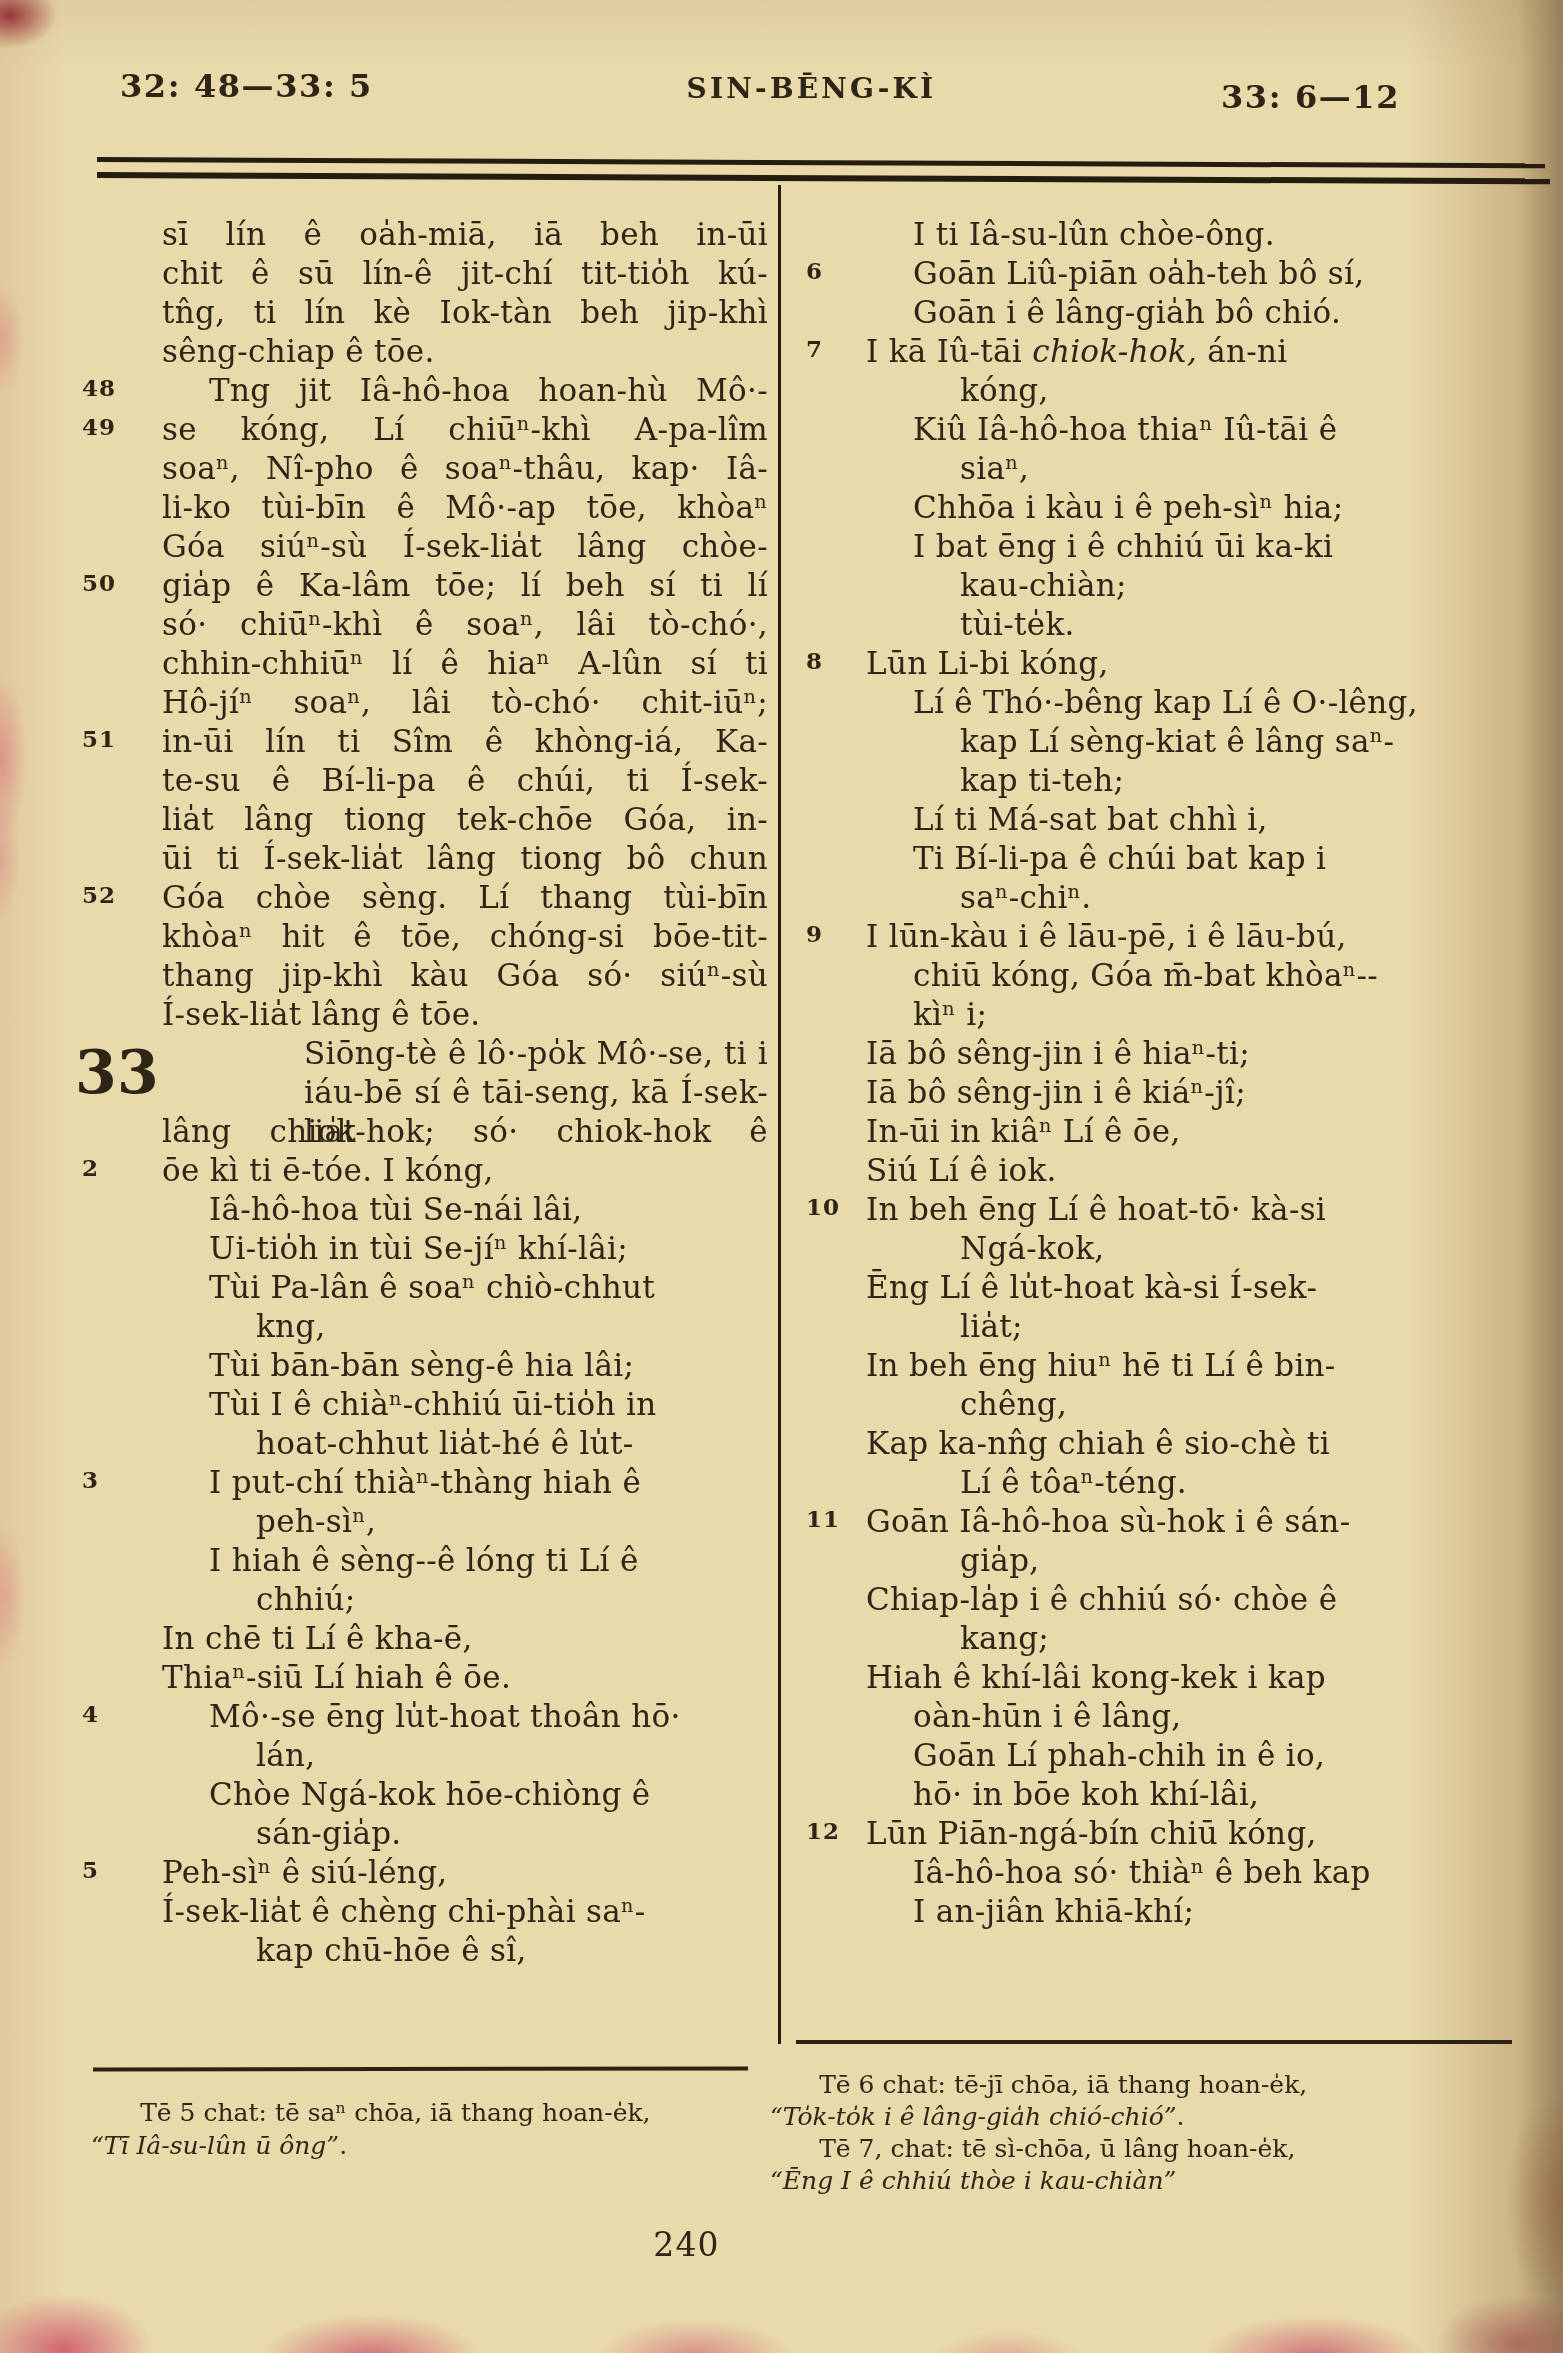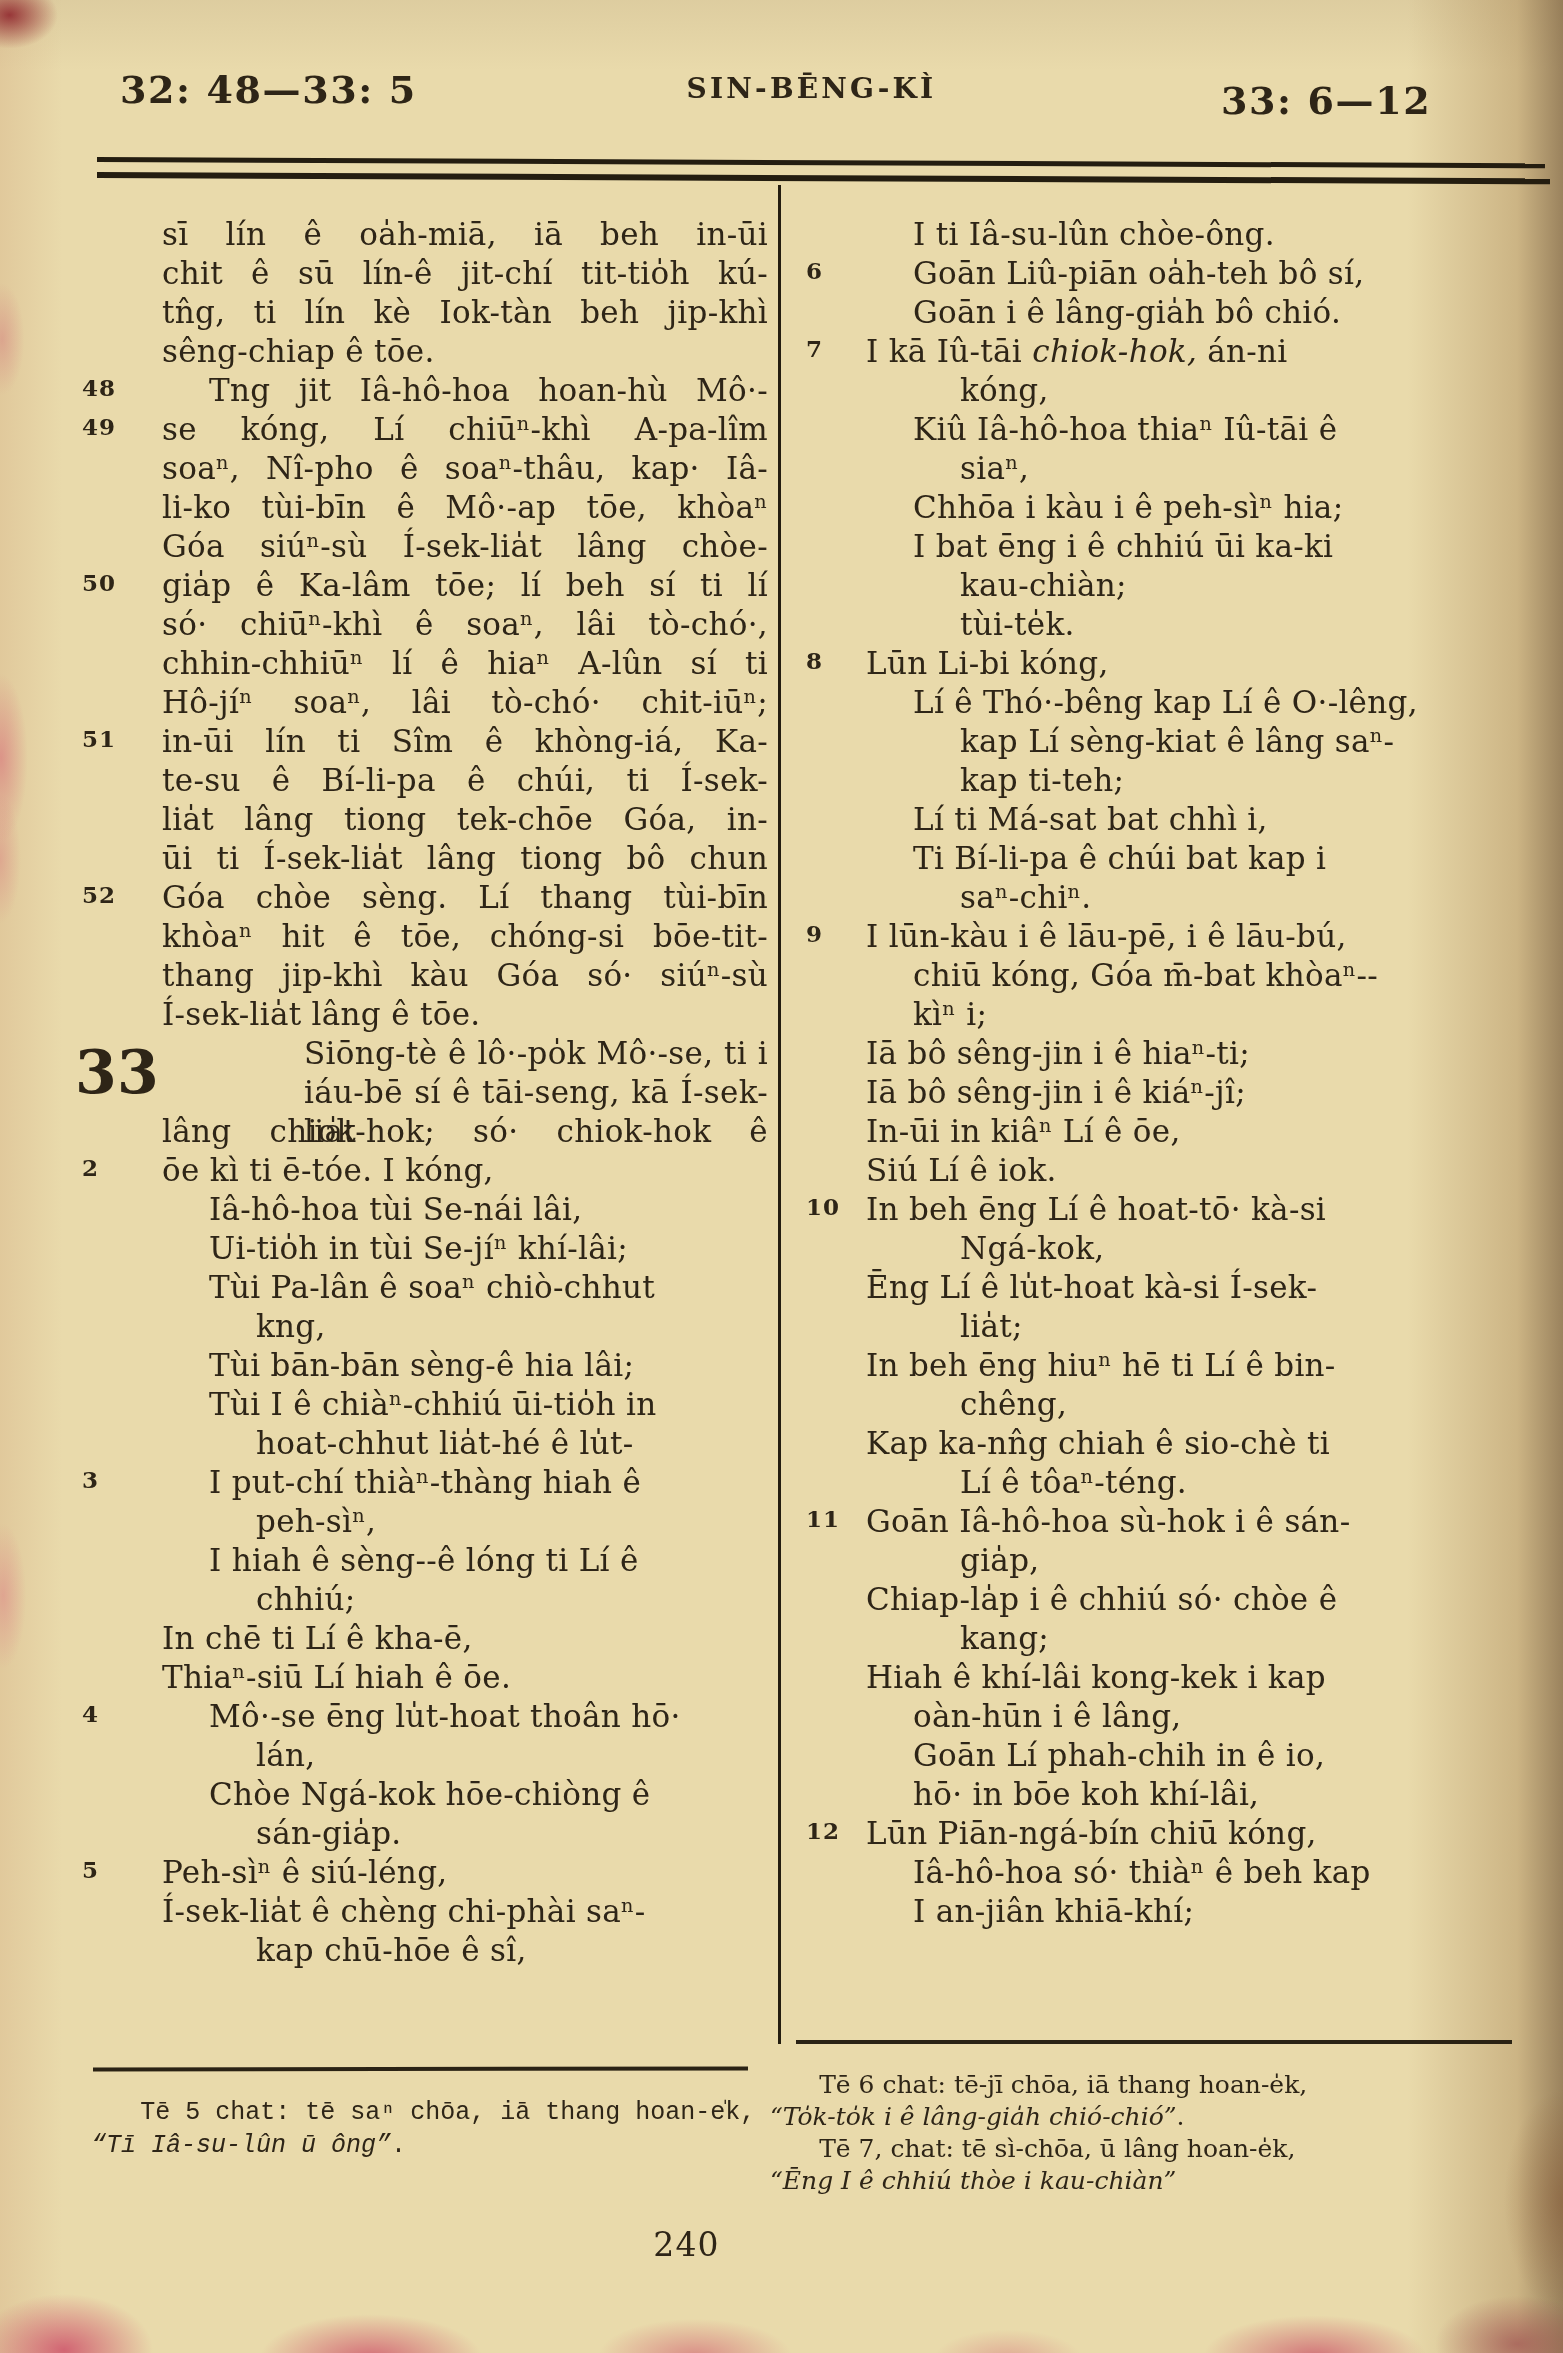--- a/index.html
+++ b/index.html
@@ -22,42 +22,42 @@
       radial-gradient(ellipse 138px 53px at 695px 2356px, rgba(205,80,105,0.55), rgba(205,80,105,0) 70%),
       radial-gradient(ellipse 106px 42px at 1008px 2359px, rgba(205,80,105,0.35), rgba(205,80,105,0) 70%),
       radial-gradient(ellipse 159px 58px at 1315px 2356px, rgba(200,75,100,0.7), rgba(200,75,100,0) 70%),
       radial-gradient(ellipse 117px 69px at 1517px 2344px, rgba(150,60,70,0.6), rgba(150,60,70,0) 70%),
       radial-gradient(ellipse 80px 149px at 1564px 2201px, rgba(130,85,50,0.5), rgba(130,85,50,0) 75%),
       linear-gradient(to right, rgba(0,0,0,0) 90%, rgba(150,110,60,0.35) 97%, rgba(100,70,40,0.6) 100%),
       linear-gradient(to left, rgba(0,0,0,0) 96%, rgba(200,150,110,0.25) 100%),
       linear-gradient(to bottom, rgba(120,90,60,0.10), rgba(120,90,60,0) 3%),
       #e9daab;
   }
-  .hdr{position:absolute;font-weight:700;font-size:38px;letter-spacing:1.6px;white-space:nowrap;}
+  .hdr{position:absolute;font-weight:700;font-size:32px;letter-spacing:1.6px;white-space:nowrap;}
   #hdr-left{left:120px;top:67px;}
   #hdr-title{left:610px;top:72px;width:403px;text-align:center;font-size:28px;letter-spacing:3.2px;}
   #hdr-right{left:1221px;top:78px;}
   .rule{position:absolute;background:#241d10;transform:rotate(0.25deg);transform-origin:left center;}
   #rule-top{left:97px;top:157px;width:1448px;height:4.8px;}
   #rule-bot{left:97px;top:172px;width:1453px;height:6.4px;}
   #col-rule{position:absolute;left:778px;top:185px;width:3.2px;height:1859px;background:#241d10;}
   .col{position:absolute;top:215px;font-size:31px;line-height:39px;letter-spacing:0.3px;}
   #col-left{left:162px;width:606px;}
   #col-right{left:866px;width:631px;}
   .line{position:relative;height:39px;white-space:nowrap;}
   .line.j{white-space:normal;text-align:justify;text-align-last:justify;}
   .line.p1{padding-left:47px;}
   .line.p2{padding-left:94px;}
   .line.chap{padding-left:142px;}
   .verse-num{position:absolute;left:-80px;top:5.3px;font-size:23px;line-height:23px;font-weight:700;letter-spacing:1.1px;}
   #col-right .verse-num{left:-60px;}
   .chapter-num{position:absolute;left:-87px;top:-2.1px;font-size:60px;line-height:80px;font-weight:700;}
   .it{font-style:italic;}
   .fn{position:absolute;font-size:25px;line-height:33px;}
-  #fn-left{left:91px;top:2096px;width:679px;font-family:Liberation Mono, monospace;}
+  #fn-left{left:91px;top:2096px;width:679px;}
   #fn-right{left:770px;top:2069px;width:758px;line-height:32px;}
   .fn-line{white-space:nowrap;}
   .fn-line.ind{padding-left:4.2px;text-indent:45px;}
   #fn-left-rule{position:absolute;left:93px;top:2067px;width:655px;height:4.2px;background:#2a2214;transform:rotate(-0.1deg);}
   #fn-right-rule{position:absolute;left:796px;top:2040px;width:716px;height:4.2px;background:#2a2214;}
   #page-num{position:absolute;left:607px;top:2225px;width:159px;text-align:center;font-size:33px;letter-spacing:1.1px;}
 </style>
 </head>
 <body>
 

